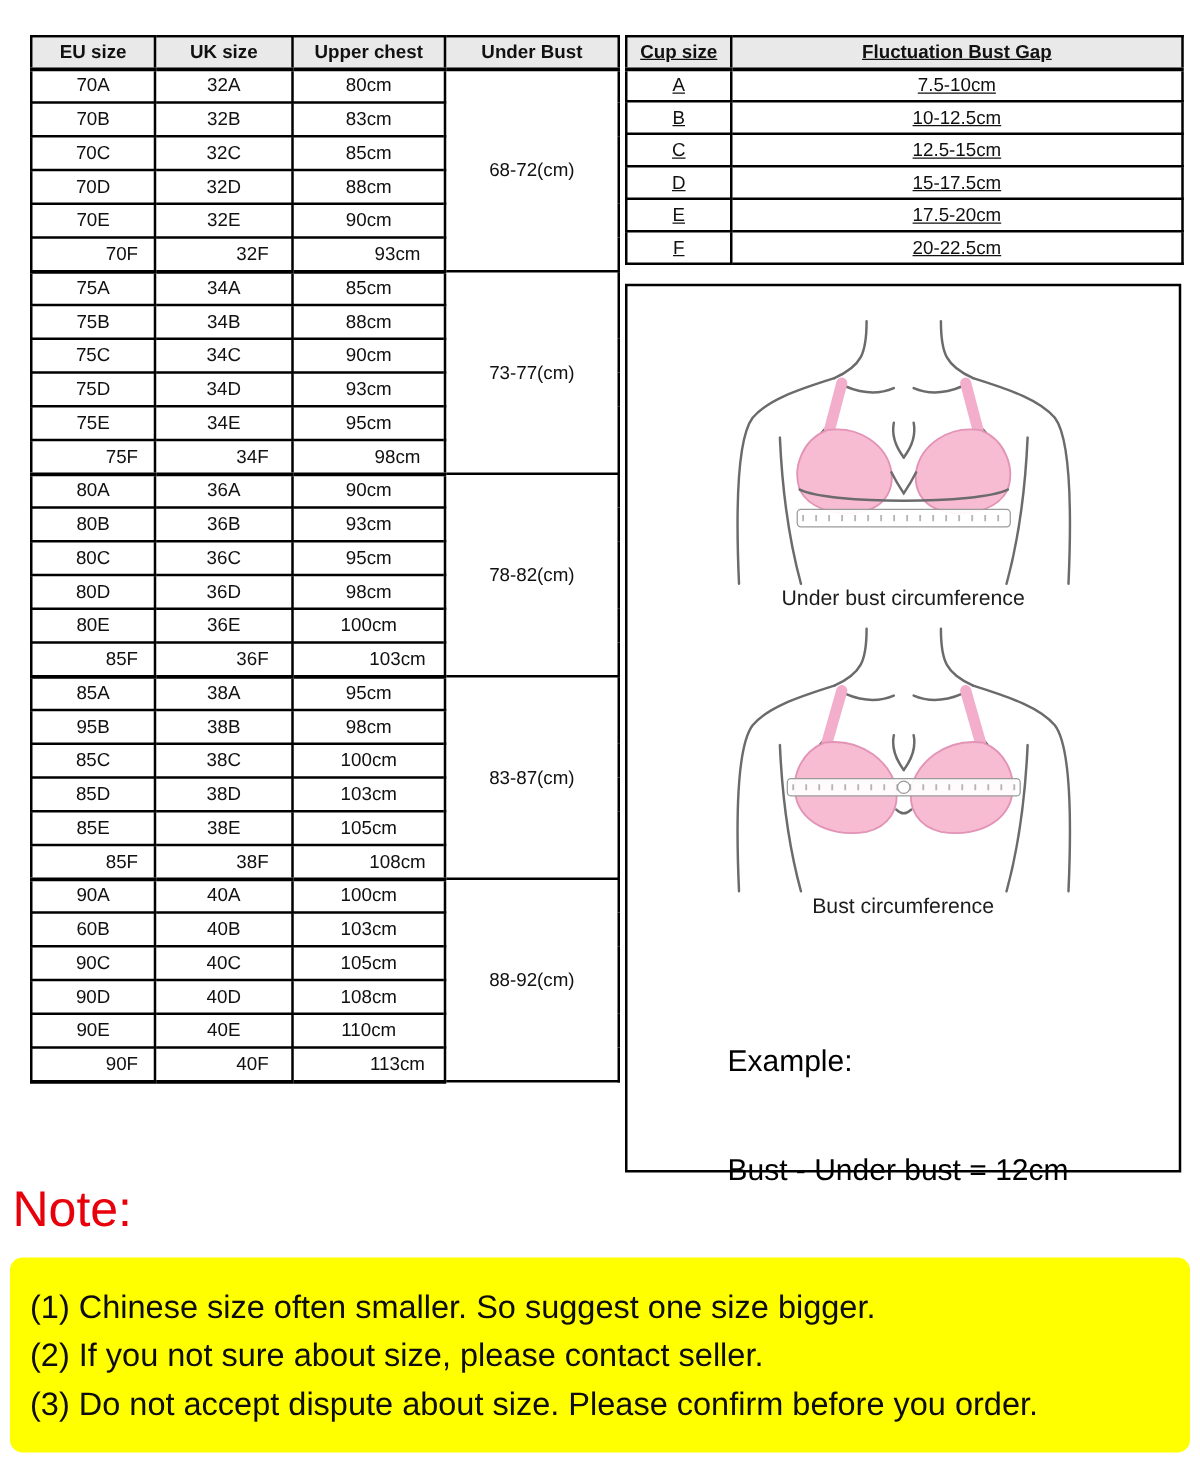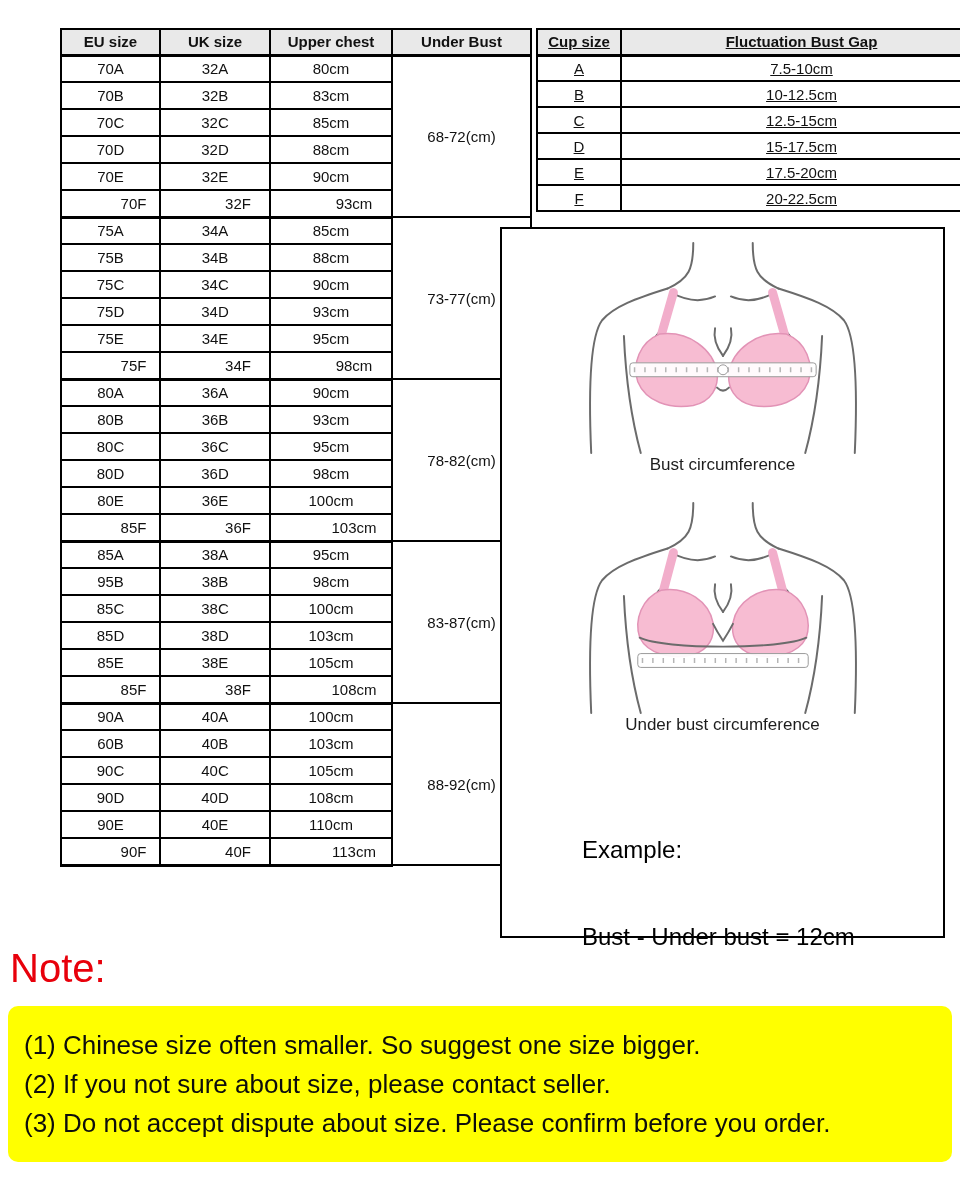--- a/index.html
+++ b/index.html
@@ -1,21 +1,21 @@
 <!DOCTYPE html>
 <html style="--header-bg: #e9e9e9; --note-title: #e8000b; --note-bg: #ffff00; --bra-pink: #f7bcd2; --body-line: #6b6b6b;"><head>
 <meta charset="utf-8">
 <style>
   * { margin:0; padding:0; box-sizing:border-box; }
   html,body { background:#ffffff; }
   body { font-family:"Liberation Sans","DejaVu Sans",sans-serif; color:#111; }
   .page { position:relative; width:960px; height:1183px; background:#fff; overflow:hidden; }
 
   
-  table { border-collapse:collapse; table-layout:fixed;margin-left:36px; }
+  table { border-collapse:collapse; table-layout:fixed; }
   .size-table { position:absolute; left:24px; top:28px; width:470px; }
   .size-table th, .size-table td,
   .cup-table th, .cup-table td {
     border:2px solid #000; text-align:center; vertical-align:middle;
     font-size:15px; overflow:hidden; white-space:nowrap;
   }
   .size-table th, .cup-table th {
     background:var(--header-bg,#e9e9e9); font-weight:bold;
     height:26px; border-bottom-width:3px;
   }
@@ -275,20 +275,49 @@
           </tr>
           <tr>
             <td>F</td>
             <td>20-22.5cm</td>
           </tr>
         </tbody>
     </table>
 
     <div class="info-box">
 
+      <div class="figure-block" style="margin-top:22px;">
+        <svg width="360" height="218" viewBox="0 0 360 220">
+
+          <path class="outline" d="M150,6 C150,32 146,42 124,52"></path>
+          <path class="outline" d="M210,6 C210,32 214,42 236,52"></path>
+          <path class="outline" d="M124,52 C92,62 70,70 58,84 C46,100 44,150 47,218"></path>
+          <path class="outline" d="M236,52 C268,62 290,70 302,84 C314,100 316,150 313,218"></path>
+          <path class="outline" d="M80,100 C82,145 88,185 97,218"></path>
+          <path class="outline" d="M280,100 C278,145 272,185 263,218"></path>
+          <path class="outline" d="M128,56 C142,64 158,66 172,60"></path>
+          <path class="outline" d="M232,56 C218,64 202,66 188,60"></path>
+          <path class="outline" d="M104,114 C108,104 112,96 120,90"></path>
+          <path class="outline" d="M256,114 C252,104 248,96 240,90"></path>
+          <path class="outline" d="M180,116 C174,108 170,98 172,88"></path>
+          <path class="outline" d="M180,116 C186,108 190,98 188,88"></path>
+
+          <path class="strap" d="M130,56 L120,94"></path>
+          <path class="strap" d="M230,56 L240,94"></path>
+          <path class="cup" d="M118,94 C98,102 90,124 96,142 C104,158 128,165 150,159 C166,154 172,141 170,127 C166,106 144,90 118,94 Z"></path>
+          <path class="cup" d="M242,94 C262,102 270,124 264,142 C256,158 232,165 210,159 C194,154 188,141 190,127 C194,106 216,90 242,94 Z"></path>
+          <path class="outline" d="M170,128 C174,136 178,142 180,145 C182,142 186,136 190,128"></path>
+          <path class="outline" d="M96,142 C120,154 240,154 264,142"></path>
+
+          <rect class="tape" x="94" y="158" width="172" height="14" rx="3"></rect>
+          <path class="ticks" d="M98,165 L262,165"></path>
+        </svg>
+        <div class="figure-caption">Under bust circumference</div>
+      </div>
+
       <div class="figure-block" style="margin-top:8px;">
         <svg width="360" height="218" viewBox="0 0 360 220">
 
           <path class="outline" d="M150,6 C150,32 146,42 124,52"></path>
           <path class="outline" d="M210,6 C210,32 214,42 236,52"></path>
           <path class="outline" d="M124,52 C92,62 70,70 58,84 C46,100 44,150 47,218"></path>
           <path class="outline" d="M236,52 C268,62 290,70 302,84 C314,100 316,150 313,218"></path>
           <path class="outline" d="M80,100 C82,145 88,185 97,218"></path>
           <path class="outline" d="M280,100 C278,145 272,185 263,218"></path>
           <path class="outline" d="M128,56 C142,64 158,66 172,60"></path>
@@ -304,49 +333,20 @@
           <path class="cup" d="M244,98 C264,106 272,128 266,146 C258,166 234,174 210,170 C192,166 184,152 186,136 C190,114 214,94 244,98 Z"></path>
           <path class="outline" d="M174,152 C178,156 182,156 186,152"></path>
 
           <rect class="tape" x="86" y="127" width="188" height="14" rx="3"></rect>
           <path class="ticks" d="M90,134 L270,134"></path>
           <circle cx="180" cy="134" r="5" fill="#ffffff" stroke="#9a9a9a"></circle>
         </svg>
         <div class="figure-caption">Bust circumference</div>
       </div>
 
-      <div class="figure-block" style="margin-top:22px;">
-        <svg width="360" height="218" viewBox="0 0 360 220">
-
-          <path class="outline" d="M150,6 C150,32 146,42 124,52"></path>
-          <path class="outline" d="M210,6 C210,32 214,42 236,52"></path>
-          <path class="outline" d="M124,52 C92,62 70,70 58,84 C46,100 44,150 47,218"></path>
-          <path class="outline" d="M236,52 C268,62 290,70 302,84 C314,100 316,150 313,218"></path>
-          <path class="outline" d="M80,100 C82,145 88,185 97,218"></path>
-          <path class="outline" d="M280,100 C278,145 272,185 263,218"></path>
-          <path class="outline" d="M128,56 C142,64 158,66 172,60"></path>
-          <path class="outline" d="M232,56 C218,64 202,66 188,60"></path>
-          <path class="outline" d="M104,114 C108,104 112,96 120,90"></path>
-          <path class="outline" d="M256,114 C252,104 248,96 240,90"></path>
-          <path class="outline" d="M180,116 C174,108 170,98 172,88"></path>
-          <path class="outline" d="M180,116 C186,108 190,98 188,88"></path>
-
-          <path class="strap" d="M130,56 L120,94"></path>
-          <path class="strap" d="M230,56 L240,94"></path>
-          <path class="cup" d="M118,94 C98,102 90,124 96,142 C104,158 128,165 150,159 C166,154 172,141 170,127 C166,106 144,90 118,94 Z"></path>
-          <path class="cup" d="M242,94 C262,102 270,124 264,142 C256,158 232,165 210,159 C194,154 188,141 190,127 C194,106 216,90 242,94 Z"></path>
-          <path class="outline" d="M170,128 C174,136 178,142 180,145 C182,142 186,136 190,128"></path>
-          <path class="outline" d="M96,142 C120,154 240,154 264,142"></path>
-
-          <rect class="tape" x="94" y="158" width="172" height="14" rx="3"></rect>
-          <path class="ticks" d="M98,165 L262,165"></path>
-        </svg>
-        <div class="figure-caption">Under bust circumference</div>
-      </div>
-
       <div class="example">
         <div>Example:</div>
         <div>Bust - Under bust = 12cm</div>
         <div>So you can choose 75B</div>
       </div>
     </div>
   </div>
 
   <div class="note-title">Note:</div>
   <div class="note-box" id="note-box">

